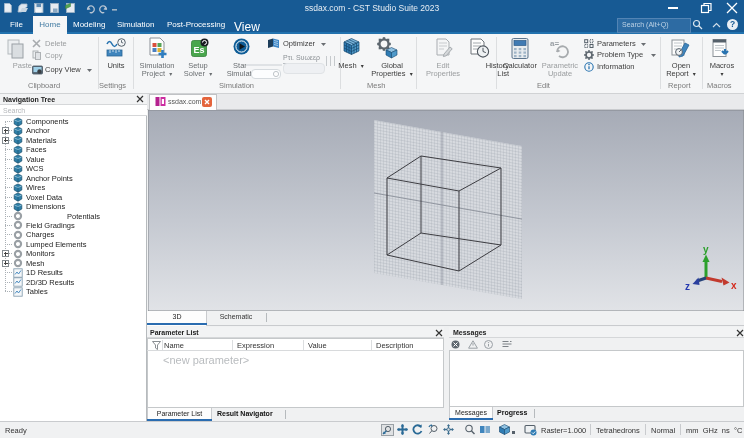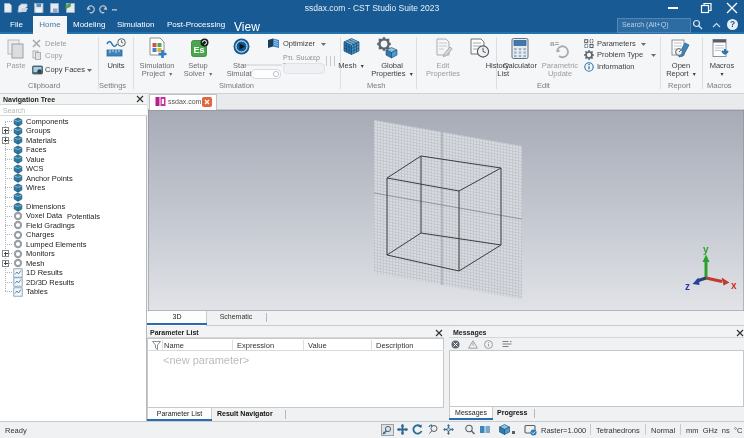--- a/index.html
+++ b/index.html
@@ -85,37 +85,37 @@
 <div class="lbl" style="left:219px;top:81px;">Simulation</div>
 <div class="lbl" style="left:367px;top:81px;">Mesh</div>
 <div class="lbl" style="left:537px;top:81px;">Edit</div>
 <div class="lbl" style="left:668px;top:81px;">Report</div>
 <div class="lbl" style="left:707px;top:81px;">Macros</div>
 
 <svg class="abs" style="left:6px;top:38px" width="20" height="22" viewBox="0 0 20 22">
   <rect x="2" y="2" width="11" height="14" fill="#eceff1" stroke="#b4b9bd" stroke-width="1"></rect>
   <rect x="6" y="6" width="11" height="14" fill="#dadee1" stroke="#9aa0a5" stroke-width="1"></rect>
 </svg>
-<div class="btxt gray" style="left:0px;top:62px;width:32px;">Paste</div>
+<div class="btxt gray" style="left:0px;top:62px;width:32px;text-align:right;">Paste</div>
 
 <svg class="abs" style="left:32px;top:39px" width="9" height="9" viewBox="0 0 9 9">
     <path d="M1 1 L8 8 M8 1 L1 8" stroke="#a7abae" stroke-width="1.6"></path>
   </svg>
 <div class="btxt gray" style="left:45px;top:40px;text-align:left;">Delete</div>
 <svg class="abs" style="left:32px;top:50px" width="10" height="10" viewBox="0 0 10 10">
   <rect x="1" y="1" width="5" height="7" fill="#eceff1" stroke="#a7abae" stroke-width="0.9"></rect>
   <rect x="3.5" y="2.5" width="5" height="7" fill="#e0e3e6" stroke="#a7abae" stroke-width="0.9"></rect>
 </svg>
 <div class="btxt gray" style="left:45px;top:52px;text-align:left;">Copy</div>
 <svg class="abs" style="left:32px;top:65px" width="11" height="10" viewBox="0 0 11 10">
   <rect x="0.5" y="1" width="10" height="8" rx="1" fill="#5a6c7a" stroke="#45545f" stroke-width="0.8"></rect>
   <rect x="1.5" y="2" width="8" height="5" fill="#9fd0e8"></rect>
   <circle cx="7.5" cy="6.5" r="2.2" fill="#3a3f44"></circle>
 </svg>
-<div class="btxt" style="left:45px;top:66px;text-align:left;">Copy Faces</div>
+<div class="btxt" style="left:45px;top:66px;text-align:left;">Copy View</div>
 <svg class="abs" style="left:86px;top:68px" width="7" height="5" viewBox="0 0 7 5">
     <path d="M1 1 L3.5 4 L6 1z" fill="#6a6e72"></path>
   </svg>
 
 <svg class="abs" style="left:106px;top:38px" width="20" height="20" viewBox="0 0 20 20">
   <path d="M1 6 q2.5 -5 5 0 q2.5 5 5 0" fill="none" stroke="#2873b0" stroke-width="1.6"></path>
   <circle cx="15.5" cy="4.5" r="3.8" fill="#f2f4f6" stroke="#55606a" stroke-width="1"></circle>
   <path d="M15.5 4.5 L15.5 2.2 M15.5 4.5 L17.2 5" stroke="#55606a" stroke-width="0.9"></path>
   <rect x="1" y="12" width="15" height="6" fill="#3f85bd" stroke="#2a6597" stroke-width="0.8"></rect>
   <path d="M4 12 v3 M7 12 v2 M10 12 v3 M13 12 v2" stroke="#d8e8f4" stroke-width="0.9"></path>
@@ -313,21 +313,21 @@
     <div class="treetxt" style="left:26px;top:117px;">Components</div>
     <div class="abs" style="left:5px;top:130.45px;width:8px;height:1px;background:repeating-linear-gradient(to right,#aab0b5 0,#aab0b5 1px,transparent 1px,transparent 2px);"></div>
     <div class="abs" style="left:2px;top:127.45px;width:7px;height:7px;background:#fff;border:1px solid #848b90;box-sizing:border-box;"></div>
     <div class="abs" style="left:3.5px;top:130.25px;width:4px;height:1px;background:#444;"></div>
     <div class="abs" style="left:5px;top:128.75px;width:1px;height:4px;background:#444;"></div>
     <svg class="abs" style="left:13px;top:125.95px" width="10" height="10" viewBox="0 0 10 10">
       <path d="M1.2 2.8 L5 1 L8.8 2.8 L8.8 7 L5 9.2 L1.2 7 Z" fill="#2e7fa8" stroke="#1b4e68" stroke-width="0.7"></path>
       <path d="M1.2 2.8 L5 4.6 L8.8 2.8" fill="none" stroke="#9fcade" stroke-width="0.8"></path>
       <path d="M5 4.6 V9.2" fill="none" stroke="#1b4e68" stroke-width="0.6"></path>
     </svg>
-    <div class="treetxt" style="left:26px;top:126.45px;">Groups</div>
+    <div class="treetxt" style="left:26px;top:126.45px;">Anchor</div>
     <div class="abs" style="left:5px;top:139.9px;width:8px;height:1px;background:repeating-linear-gradient(to right,#aab0b5 0,#aab0b5 1px,transparent 1px,transparent 2px);"></div>
     <div class="abs" style="left:2px;top:136.9px;width:7px;height:7px;background:#fff;border:1px solid #848b90;box-sizing:border-box;"></div>
     <div class="abs" style="left:3.5px;top:139.70000000000002px;width:4px;height:1px;background:#444;"></div>
     <div class="abs" style="left:5px;top:138.20000000000002px;width:1px;height:4px;background:#444;"></div>
     <svg class="abs" style="left:13px;top:135.4px" width="10" height="10" viewBox="0 0 10 10">
       <path d="M1.2 2.8 L5 1 L8.8 2.8 L8.8 7 L5 9.2 L1.2 7 Z" fill="#2e7fa8" stroke="#1b4e68" stroke-width="0.7"></path>
       <path d="M1.2 2.8 L5 4.6 L8.8 2.8" fill="none" stroke="#9fcade" stroke-width="0.8"></path>
       <path d="M5 4.6 V9.2" fill="none" stroke="#1b4e68" stroke-width="0.6"></path>
     </svg>
     <div class="treetxt" style="left:26px;top:135.9px;">Materials</div>
@@ -365,21 +365,21 @@
       <path d="M1.2 2.8 L5 4.6 L8.8 2.8" fill="none" stroke="#9fcade" stroke-width="0.8"></path>
       <path d="M5 4.6 V9.2" fill="none" stroke="#1b4e68" stroke-width="0.6"></path>
     </svg>
     <div class="treetxt" style="left:26px;top:183.14999999999998px;">Wires</div>
     <div class="abs" style="left:5px;top:196.6px;width:8px;height:1px;background:repeating-linear-gradient(to right,#aab0b5 0,#aab0b5 1px,transparent 1px,transparent 2px);"></div>
     <svg class="abs" style="left:13px;top:192.1px" width="10" height="10" viewBox="0 0 10 10">
       <path d="M1.2 2.8 L5 1 L8.8 2.8 L8.8 7 L5 9.2 L1.2 7 Z" fill="#2e7fa8" stroke="#1b4e68" stroke-width="0.7"></path>
       <path d="M1.2 2.8 L5 4.6 L8.8 2.8" fill="none" stroke="#9fcade" stroke-width="0.8"></path>
       <path d="M5 4.6 V9.2" fill="none" stroke="#1b4e68" stroke-width="0.6"></path>
     </svg>
-    <div class="treetxt" style="left:26px;top:211px;">Voxel Data</div>
+    <div class="treetxt" style="left:26px;top:193px;">Voxel Data</div>
     <div class="abs" style="left:5px;top:206.05px;width:8px;height:1px;background:repeating-linear-gradient(to right,#aab0b5 0,#aab0b5 1px,transparent 1px,transparent 2px);"></div>
     <svg class="abs" style="left:13px;top:201.55px" width="10" height="10" viewBox="0 0 10 10">
       <path d="M1.2 2.8 L5 1 L8.8 2.8 L8.8 7 L5 9.2 L1.2 7 Z" fill="#2e7fa8" stroke="#1b4e68" stroke-width="0.7"></path>
       <path d="M1.2 2.8 L5 4.6 L8.8 2.8" fill="none" stroke="#9fcade" stroke-width="0.8"></path>
       <path d="M5 4.6 V9.2" fill="none" stroke="#1b4e68" stroke-width="0.6"></path>
     </svg>
     <div class="treetxt" style="left:26px;top:202.05px;">Dimensions</div>
     <div class="abs" style="left:5px;top:215.5px;width:8px;height:1px;background:repeating-linear-gradient(to right,#aab0b5 0,#aab0b5 1px,transparent 1px,transparent 2px);"></div>
     <svg class="abs" style="left:13px;top:211px" width="10" height="10" viewBox="0 0 10 10">
       <circle cx="5" cy="5" r="3.1" fill="none" stroke="#9aa0a5" stroke-width="2.1"></circle>

